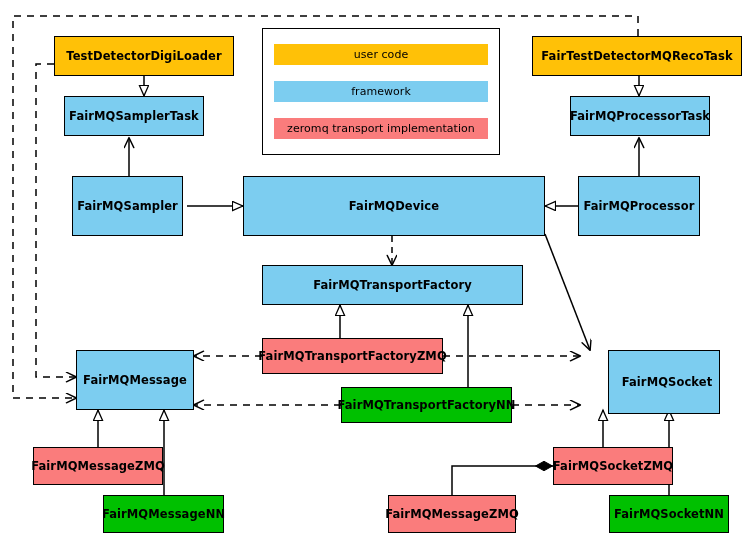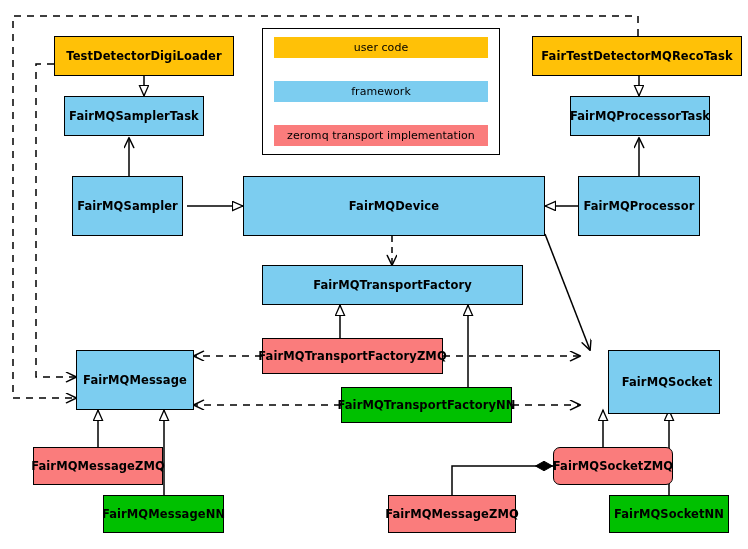--- a/index.html
+++ b/index.html
@@ -44,21 +44,21 @@
   }
   .legend-box {
     position: absolute;
     box-sizing: border-box;
     border: 1.8px solid #000000;
     background: #ffffff;
     z-index: 4;
     display: flex;
     flex-direction: column;
     justify-content: space-between;
-    padding: 8px 11px;
+    padding: 15px 11px;
   }
   .legend-item {
     box-sizing: border-box;
     height: 21px;
     display: flex;
     align-items: center;
     justify-content: center;
     font-size: 11px;
     font-weight: normal;
     color: #000000;
@@ -138,21 +138,21 @@
       <div class="node" style="left: 72px; top: 176px; width: 111px; height: 60px; background: rgb(124, 205, 240);">FairMQSampler</div>
       <div class="node" style="left: 243px; top: 176px; width: 302px; height: 60px; background: rgb(124, 205, 240);">FairMQDevice</div>
       <div class="node" style="left: 578px; top: 176px; width: 122px; height: 60px; background: rgb(124, 205, 240);">FairMQProcessor</div>
       <div class="node abstract" style="left: 262px; top: 265px; width: 261px; height: 40px; background: rgb(124, 205, 240);">FairMQTransportFactory</div>
       <div class="node" style="left: 262px; top: 338px; width: 181px; height: 36px; background: rgb(250, 124, 124);">FairMQTransportFactoryZMQ</div>
       <div class="node" style="left: 341px; top: 387px; width: 171px; height: 36px; background: rgb(0, 192, 0);">FairMQTransportFactoryNN</div>
       <div class="node abstract" style="left: 76px; top: 350px; width: 118px; height: 60px; background: rgb(124, 205, 240);">FairMQMessage</div>
       <div class="node abstract" style="left: 608px; top: 350px; width: 112px; height: 64px; background: rgb(124, 205, 240); padding-left: 6px;">FairMQSocket</div>
       <div class="node" style="left: 33px; top: 447px; width: 130px; height: 38px; background: rgb(250, 124, 124);">FairMQMessageZMQ</div>
       <div class="node" style="left: 103px; top: 495px; width: 121px; height: 38px; background: rgb(0, 192, 0);">FairMQMessageNN</div>
-      <div class="node" style="left: 553px; top: 447px; width: 120px; height: 38px; background: rgb(250, 124, 124); border-radius: 7px;">FairMQSocketZMQ</div>
+      <div class="node" style="left: 553px; top: 447px; width: 120px; height: 38px; background: rgb(250, 124, 124);">FairMQSocketZMQ</div>
       <div class="node" style="left: 388px; top: 495px; width: 128px; height: 38px; background: rgb(250, 124, 124);">FairMQMessageZMQ</div>
       <div class="node" style="left: 609px; top: 495px; width: 120px; height: 38px; background: rgb(0, 192, 0);">FairMQSocketNN</div>
     </div>
 
   <div class="legend-box" style="left:262px; top:28px; width:238px; height:127px;">
     <div class="legend-item" style="background: rgb(255, 193, 7);">user code</div>
     <div class="legend-item" style="background: rgb(124, 205, 240);">framework</div>
     <div class="legend-item" style="background: rgb(250, 124, 124);">zeromq transport implementation</div>
   </div>
 

